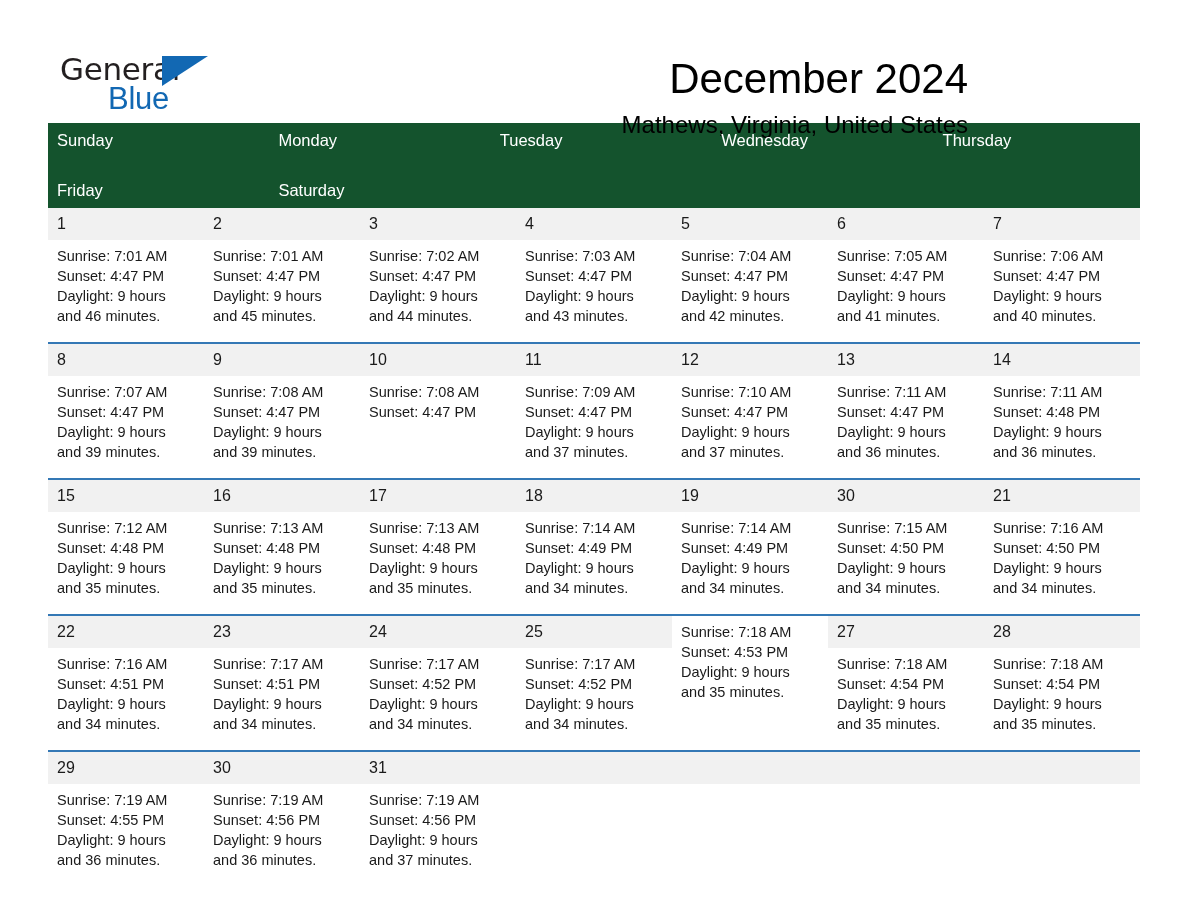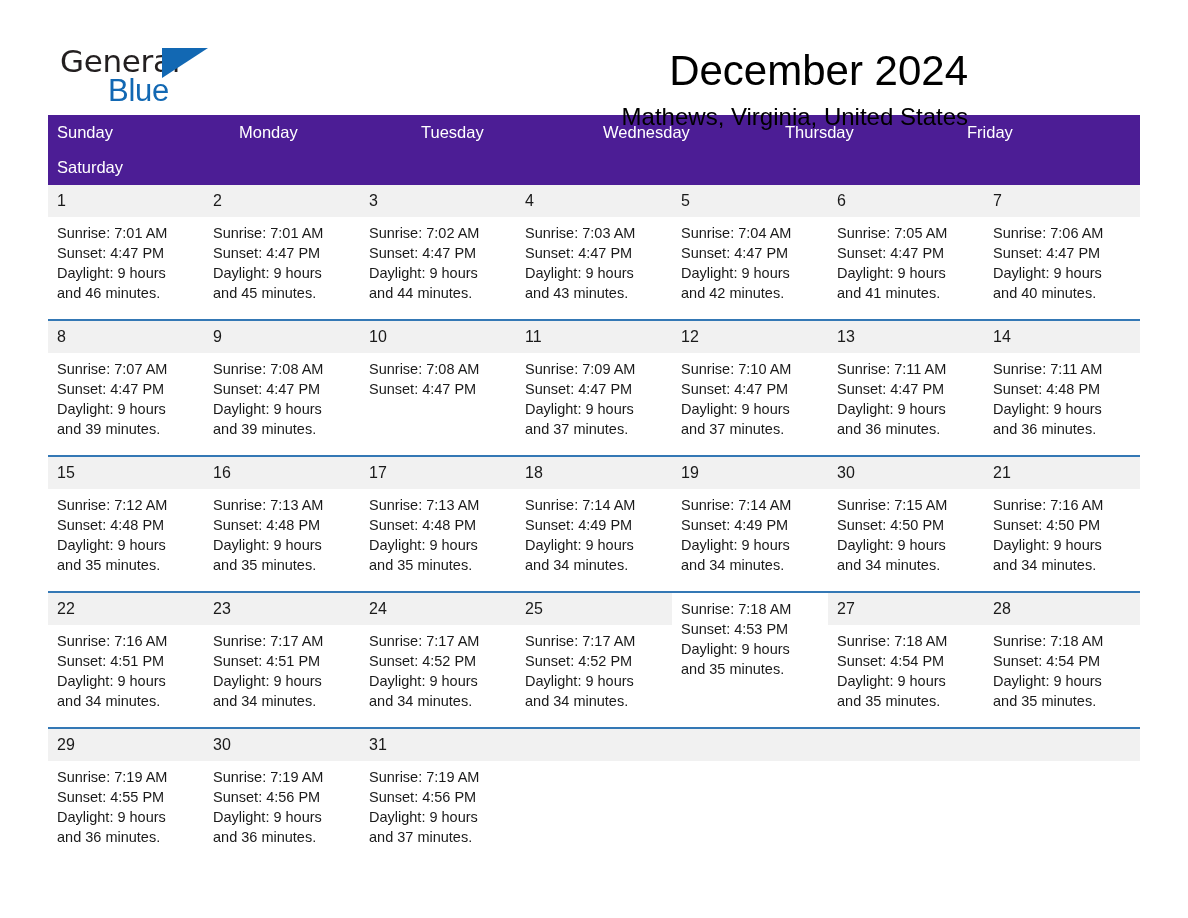--- a/index.html
+++ b/index.html
@@ -13,21 +13,21 @@
     height: 918px;
     font-family: "Liberation Sans", sans-serif;
     color: #1a1a1a;
     overflow: hidden;
   }
   .page {
     position: relative;
     width: 1016px;
     height: 918px;
     box-sizing: border-box;
-    padding: 0 48px;
+    padding: 8px 48px;
   }
 
   
   .top {
     display: flex;
     justify-content: space-between;
     align-items: flex-start;
     padding-top: 44px;
     height: 102px;
     box-sizing: border-box;
@@ -92,22 +92,23 @@
     margin-top: 6px;
   }
 
   
   .calendar {
     margin-top: 13px;
     width: 1092px;
   }
   .weekdays {
     display: grid;
-    grid-template-columns: repeat(6, 1fr);
-    background: #4c1d95;
+    grid-template-columns: repeat(5, 1fr);
+    background: #14532d;
+    gap: 15px;
   }
   .weekday {
     color: #ffffff;
     font-size: 16.5px;
     line-height: 20px;
     padding: 7px 0 8px 9px;
     box-sizing: border-box;
     white-space: nowrap;
   }
   .week {

